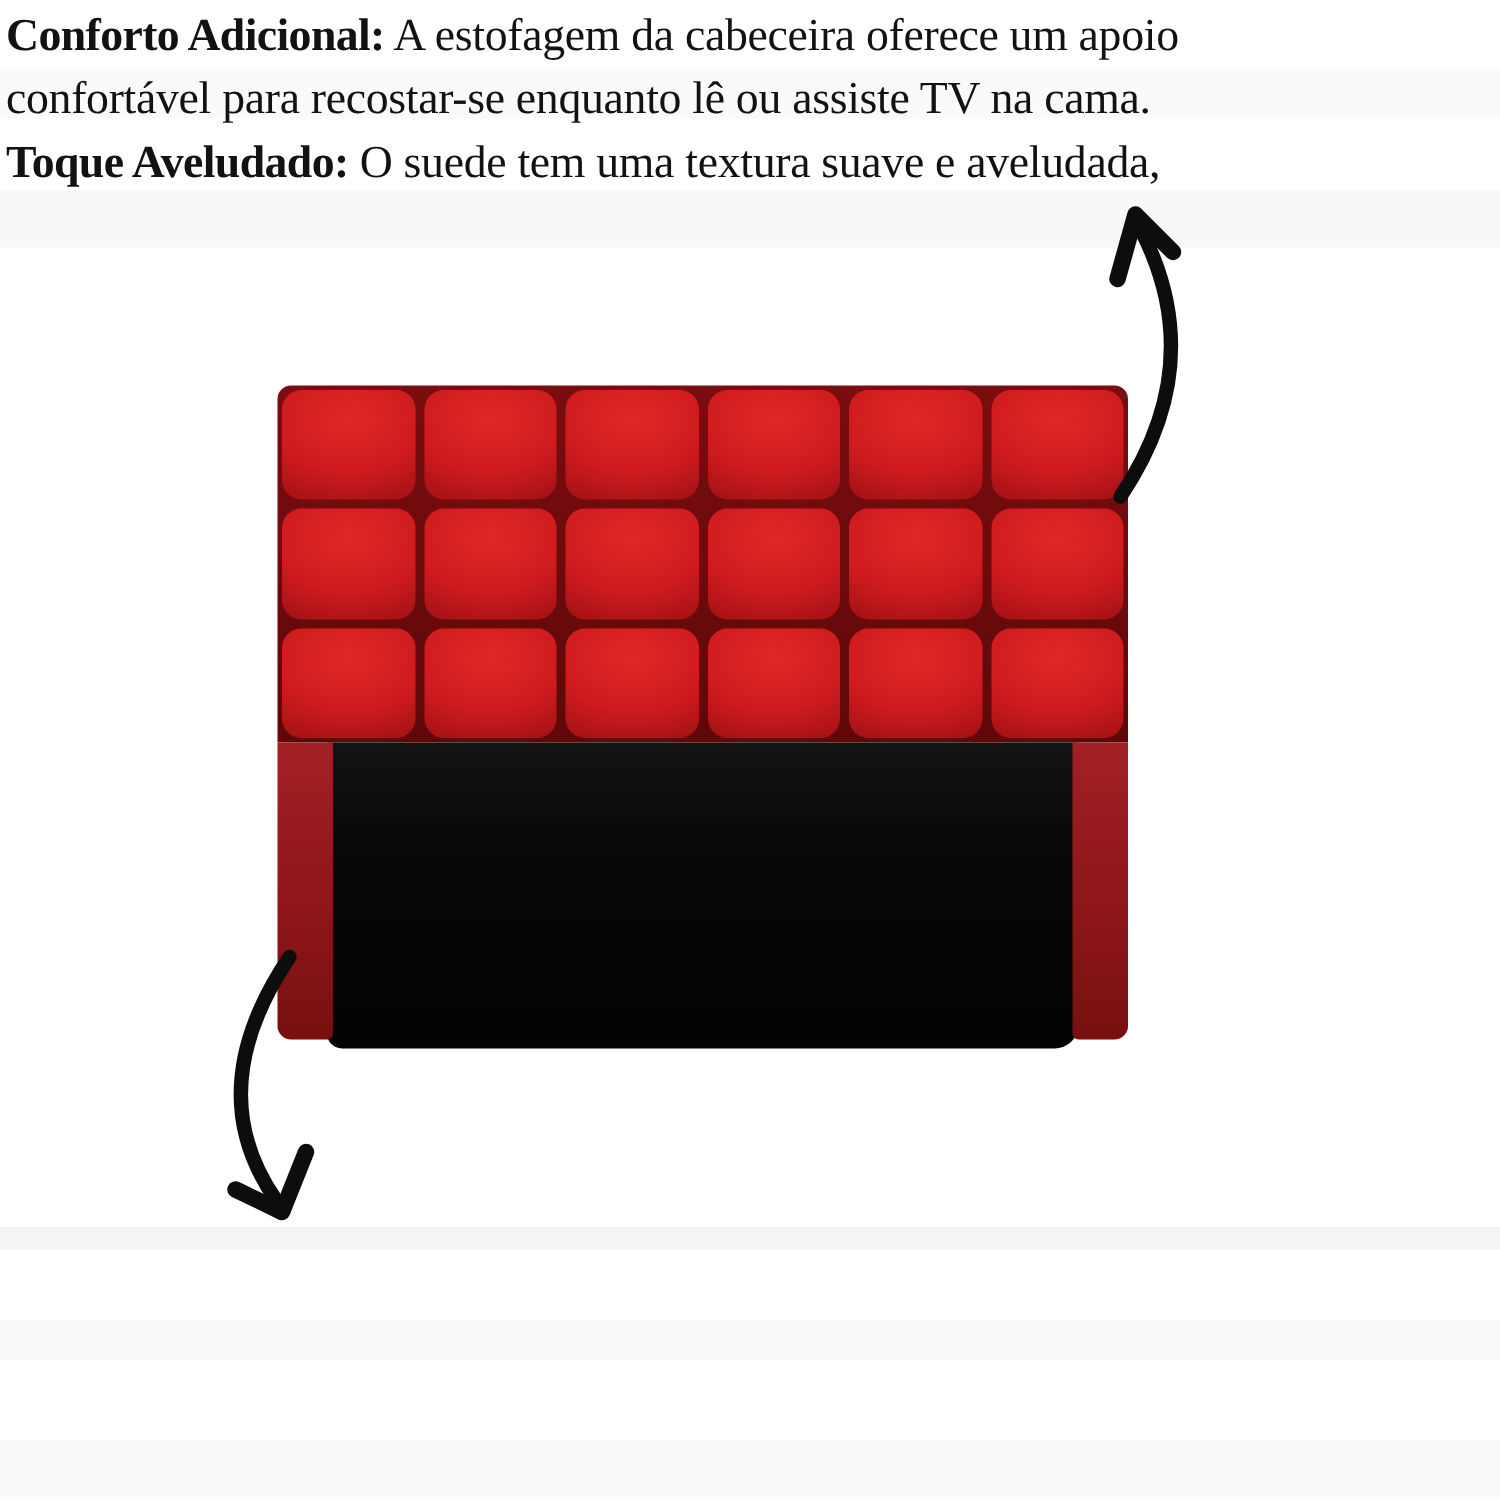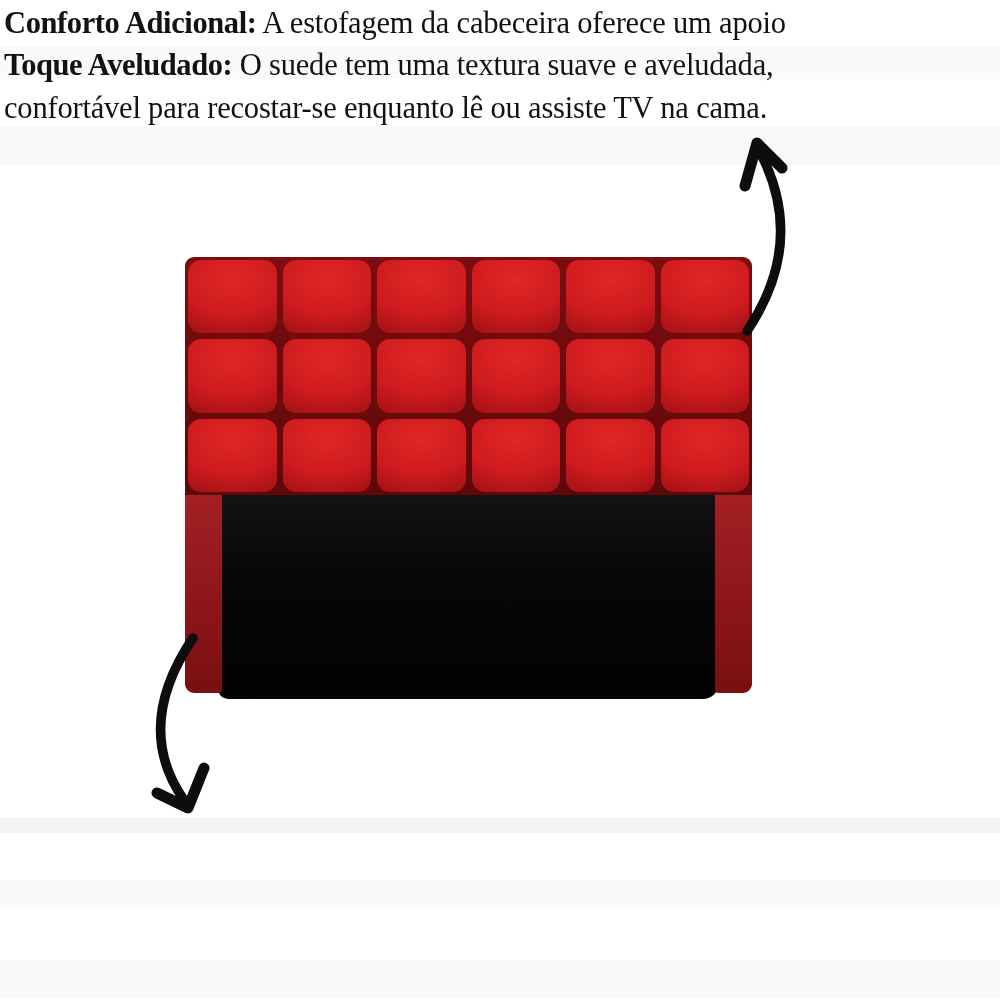--- a/index.html
+++ b/index.html
@@ -69,22 +69,22 @@
 <div class="canvas">
 
   <div class="band b1"></div>
   <div class="band b2"></div>
   <div class="band b3"></div>
   <div class="band b4"></div>
   <div class="band b5"></div>
 
   <div class="tblock top">
     <div class="tline"><b>Conforto Adicional:</b><span> A estofagem da cabeceira oferece um apoio</span></div>
+    <div class="tline"><b></b><span>confortável para recostar-se enquanto lê ou assiste TV na cama.</span></div>
     <div class="tline"><b>Toque Aveludado:</b><span> O suede tem uma textura suave e aveludada,</span></div>
-    <div class="tline"><b></b><span>confortável para recostar-se enquanto lê ou assiste TV na cama.</span></div>
   </div>
 
   <div class="headboard">
     <div class="tuft-grid">
         <div class="tuft"></div>
         <div class="tuft"></div>
         <div class="tuft"></div>
         <div class="tuft"></div>
         <div class="tuft"></div>
         <div class="tuft"></div>

